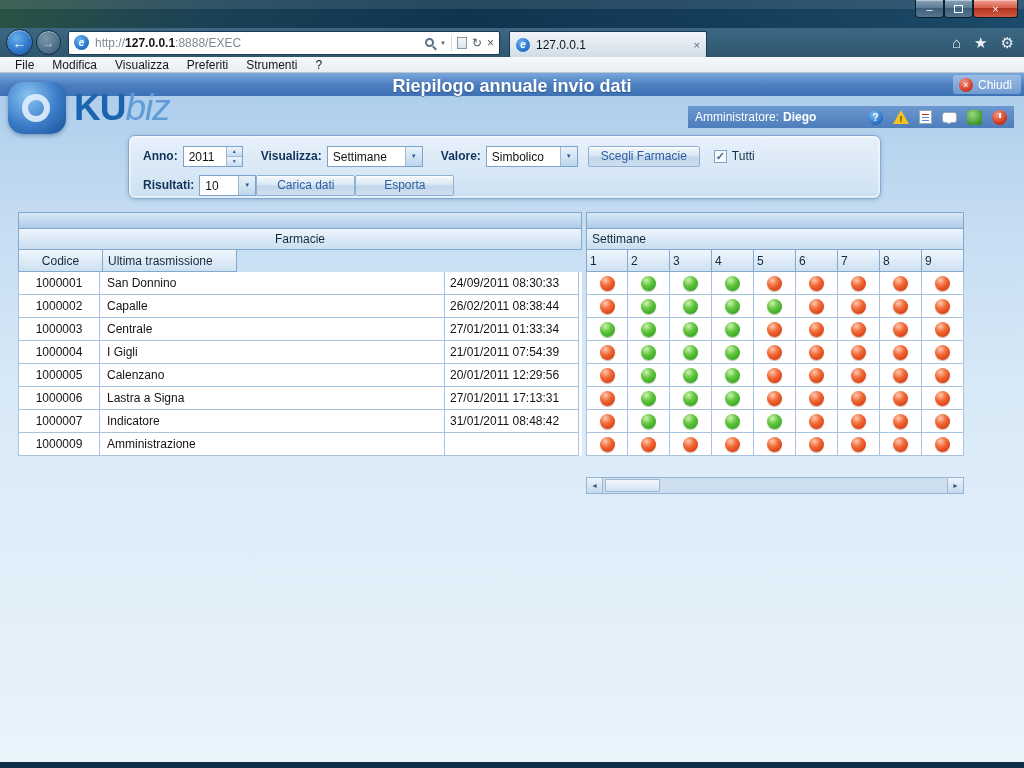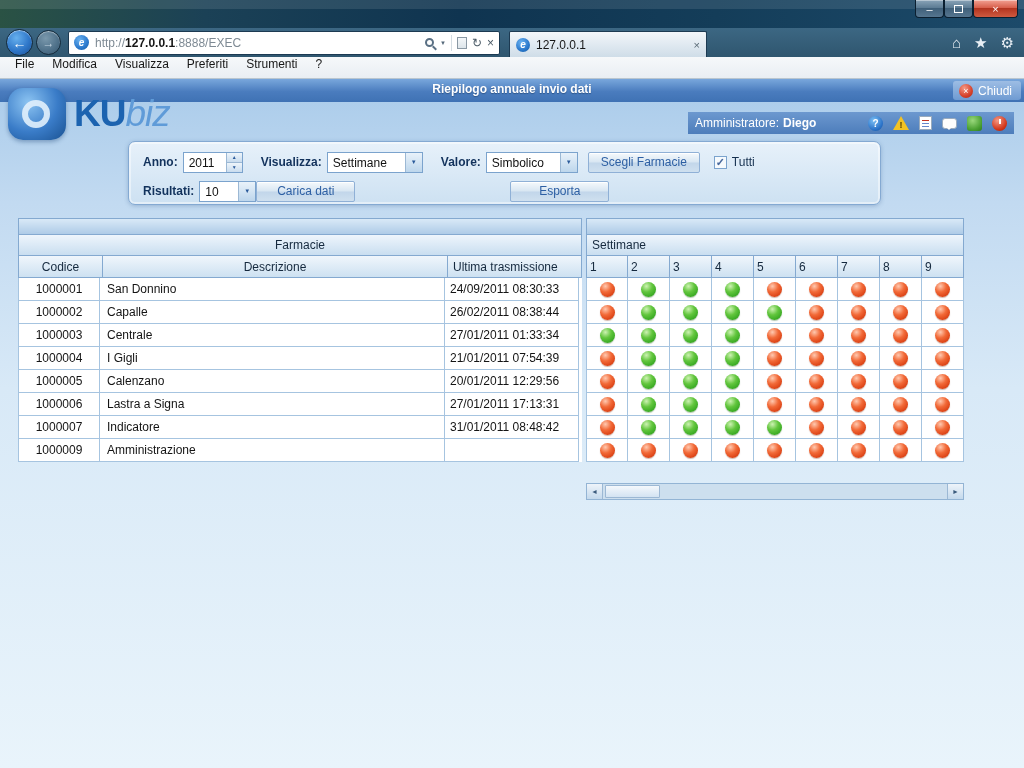--- a/index.html
+++ b/index.html
@@ -26,27 +26,27 @@
 .sep{width:1px;height:16px;background:#d4dce2}
 .mag{width:9px;height:9px;border:2px solid #5a7084;border-radius:50%;position:relative;margin-right:1px}
 .mag:after{content:"";position:absolute;width:5px;height:2px;background:#5a7084;transform:rotate(45deg);left:5px;top:7px}
 .compat{width:10px;height:12px;border:1px solid #8a98a4;background:linear-gradient(180deg,#f4f7f9,#dde5ea)}
 .ric{font-size:12px;color:#4a5a66}
 .tab{align-self:flex-end;margin-left:9px;width:198px;height:26px;background:linear-gradient(180deg,#f2f6fa 0%,#cfdde8 100%);border:1px solid #1c3a52;border-bottom:0;border-radius:2px 2px 0 0;display:flex;align-items:center;padding:0 6px;font-size:12px;color:#161616;gap:6px;flex:0 0 auto}
 .tab-title{flex:1}
 .tabclose{color:#5a6a76;font-size:11px}
 .nav-right{position:absolute;right:10px;top:0;height:29px;display:flex;align-items:center;gap:13px;color:#e9eff5;font-size:15px}
 
-.menubar{height:22px;background:linear-gradient(180deg,#f6f8fa,#e9eef3);border-bottom:1px solid #b9c5cf;display:flex;align-items:flex-start;padding-left:6px}
+.menubar{height:16px;background:linear-gradient(180deg,#f6f8fa,#e9eef3);border-bottom:1px solid #b9c5cf;display:flex;align-items:center;padding-left:6px}
 .menu-item{font-size:12px;color:#161616;padding:0 9px}
 
 
 .page{height:689px;position:relative;background:linear-gradient(180deg,#a9cbea 0%,#c2daf1 18%,#d8e9f7 45%,#e9f4fb 100%)}
 .page-header{height:23px;background:linear-gradient(180deg,#79a7dc 0%,#4a7cbe 55%,#3f72b4 100%);position:relative}
-.page-title{position:absolute;left:0;right:0;top:3px;text-align:center;color:#fff;font-size:12px;font-weight:bold;text-shadow:0 1px 1px rgba(20,50,90,.5)}
+.page-title{position:absolute;left:0;right:0;top:3px;text-align:center;color:#fff;font-size:18px;font-weight:bold;text-shadow:0 1px 1px rgba(20,50,90,.5)}
 .chiudi{position:absolute;right:3px;top:2px;height:19px;display:flex;align-items:center;gap:5px;background:linear-gradient(180deg,#9dbde4,#6f9bd2);border-radius:3px;padding:0 9px 0 6px;color:#fff;font-size:12px}
 .chiudi-x{width:14px;height:14px;border-radius:50%;background:radial-gradient(circle at 38% 30%,#f59a86,#d6402a 60%,#a82814);color:#fff;font-size:9px;display:flex;align-items:center;justify-content:center}
 
 .logo{position:absolute;left:8px;top:9px;display:flex;align-items:center;gap:8px}
 .logo-orb{width:58px;height:52px;border-radius:15px;background:radial-gradient(circle at 35% 28%,#8cc4f2 0%,#3a7cc8 55%,#1a5292 100%);position:relative;box-shadow:0 2px 4px rgba(30,70,120,.4)}
 .logo-ring{position:absolute;left:14px;top:12px;width:28px;height:28px;border-radius:50%;border:6px solid rgba(225,240,252,.9)}
 .logo-ku{font-size:37px;font-weight:bold;color:#1c63b0;letter-spacing:-1px}
 .logo-biz{font-size:37px;font-weight:normal;font-style:italic;color:#5f9bd8;letter-spacing:-1px}
 
 .admin-strip{position:absolute;right:10px;top:33px;width:326px;height:22px;background:linear-gradient(180deg,#6c98cf,#4d7dbb);display:flex;align-items:center;padding:0 7px;color:#fff;font-size:12px}
@@ -71,21 +71,21 @@
 .spin-val{width:42px;font-size:12px;padding:3px 0 0 5px;color:#111}
 .spin-btns{width:16px;display:flex;flex-direction:column;border-left:1px solid #9cb8d4}
 .spin-b{flex:1;font-size:5px;color:#2a5a9a;background:linear-gradient(180deg,#eef5fb,#c9dcee);display:flex;align-items:center;justify-content:center}
 .spin-b + .spin-b{border-top:1px solid #9cb8d4}
 .dropdown{display:flex;height:21px;border:1px solid #7ba3cd;background:#fff;align-items:stretch}
 .dd-val{font-size:12px;color:#111;padding:3px 4px 0 5px;flex:1;white-space:nowrap;overflow:hidden}
 .dd-btn{width:17px;background:linear-gradient(180deg,#e9f2fa,#bdd6ec);border-left:1px solid #9cb8d4;color:#2a5a9a;font-size:6px;display:flex;align-items:center;justify-content:center}
 .btn{height:21px;border:1px solid #8fb0d6;border-radius:2px;background:linear-gradient(180deg,#f5f9fc 0%,#d8e6f2 48%,#c2d6ea 52%,#cfe0ef 100%);color:#2d5fa3;font-size:12px;display:flex;align-items:center;justify-content:center;box-shadow:inset 0 1px 0 #fff}
 .checkbox{width:13px;height:13px;border:1px solid #7ba3cd;background:#f6fafd;color:#49699c;font-size:11px;font-weight:bold;display:flex;align-items:center;justify-content:center;line-height:1}
 .cbl{font-size:12px;color:#15304f;margin-left:5px}
-.ml10{margin-left:10px}.ml12{}.ml14{margin-left:14px}.ml18{margin-left:18px}.ml155{margin-left:155px}
+.ml10{margin-left:10px}.ml12{}.ml14{margin-left:14px}.ml18{margin-left:18px}.ml155{}
 .w96{width:96px}.w92{width:92px}.w57{width:57px}.w99{width:99px}.w112{width:112px}
 
 
 .table-wrap{position:absolute;left:18px;top:139px;display:flex}
 .tleft{width:564px}.tgap{width:4px}.tright{width:378px}
 .band{height:16px;background:linear-gradient(180deg,#d9e9f7 0%,#aecbe7 100%);border:1px solid #84a9d0;border-bottom:0}
 .group-row{height:22px;background:linear-gradient(180deg,#eef5fc 0%,#c9def0 100%);border:1px solid #84a9d0;display:flex;align-items:center;font-size:12px;color:#15293e}
 .tleft .group-row{justify-content:center}
 .tright .group-row{padding-left:5px}
 .head-row{display:flex;height:22px}
@@ -248,21 +248,20 @@
         <span class="btn w99 ml155">Esporta</span>
       </div>
     </div>
 
     <div class="table-wrap">
       <div class="tleft">
         <div class="band"></div>
         <div class="group-row">Farmacie</div>
         <div class="head-row">
           <div class="hcell hc0">Codice</div>
-          <div class="hcell hc1">Descrizione</div>
           <div class="hcell hc2">Ultima trasmissione</div>
         </div>
         <div>
             <div class="trow">
               <div class="tcell cc0">1000001</div>
               <div class="tcell cc1">San Donnino</div>
               <div class="tcell cc2">24/09/2011 08:30:33</div>
             </div>
             <div class="trow">
               <div class="tcell cc0">1000002</div>

